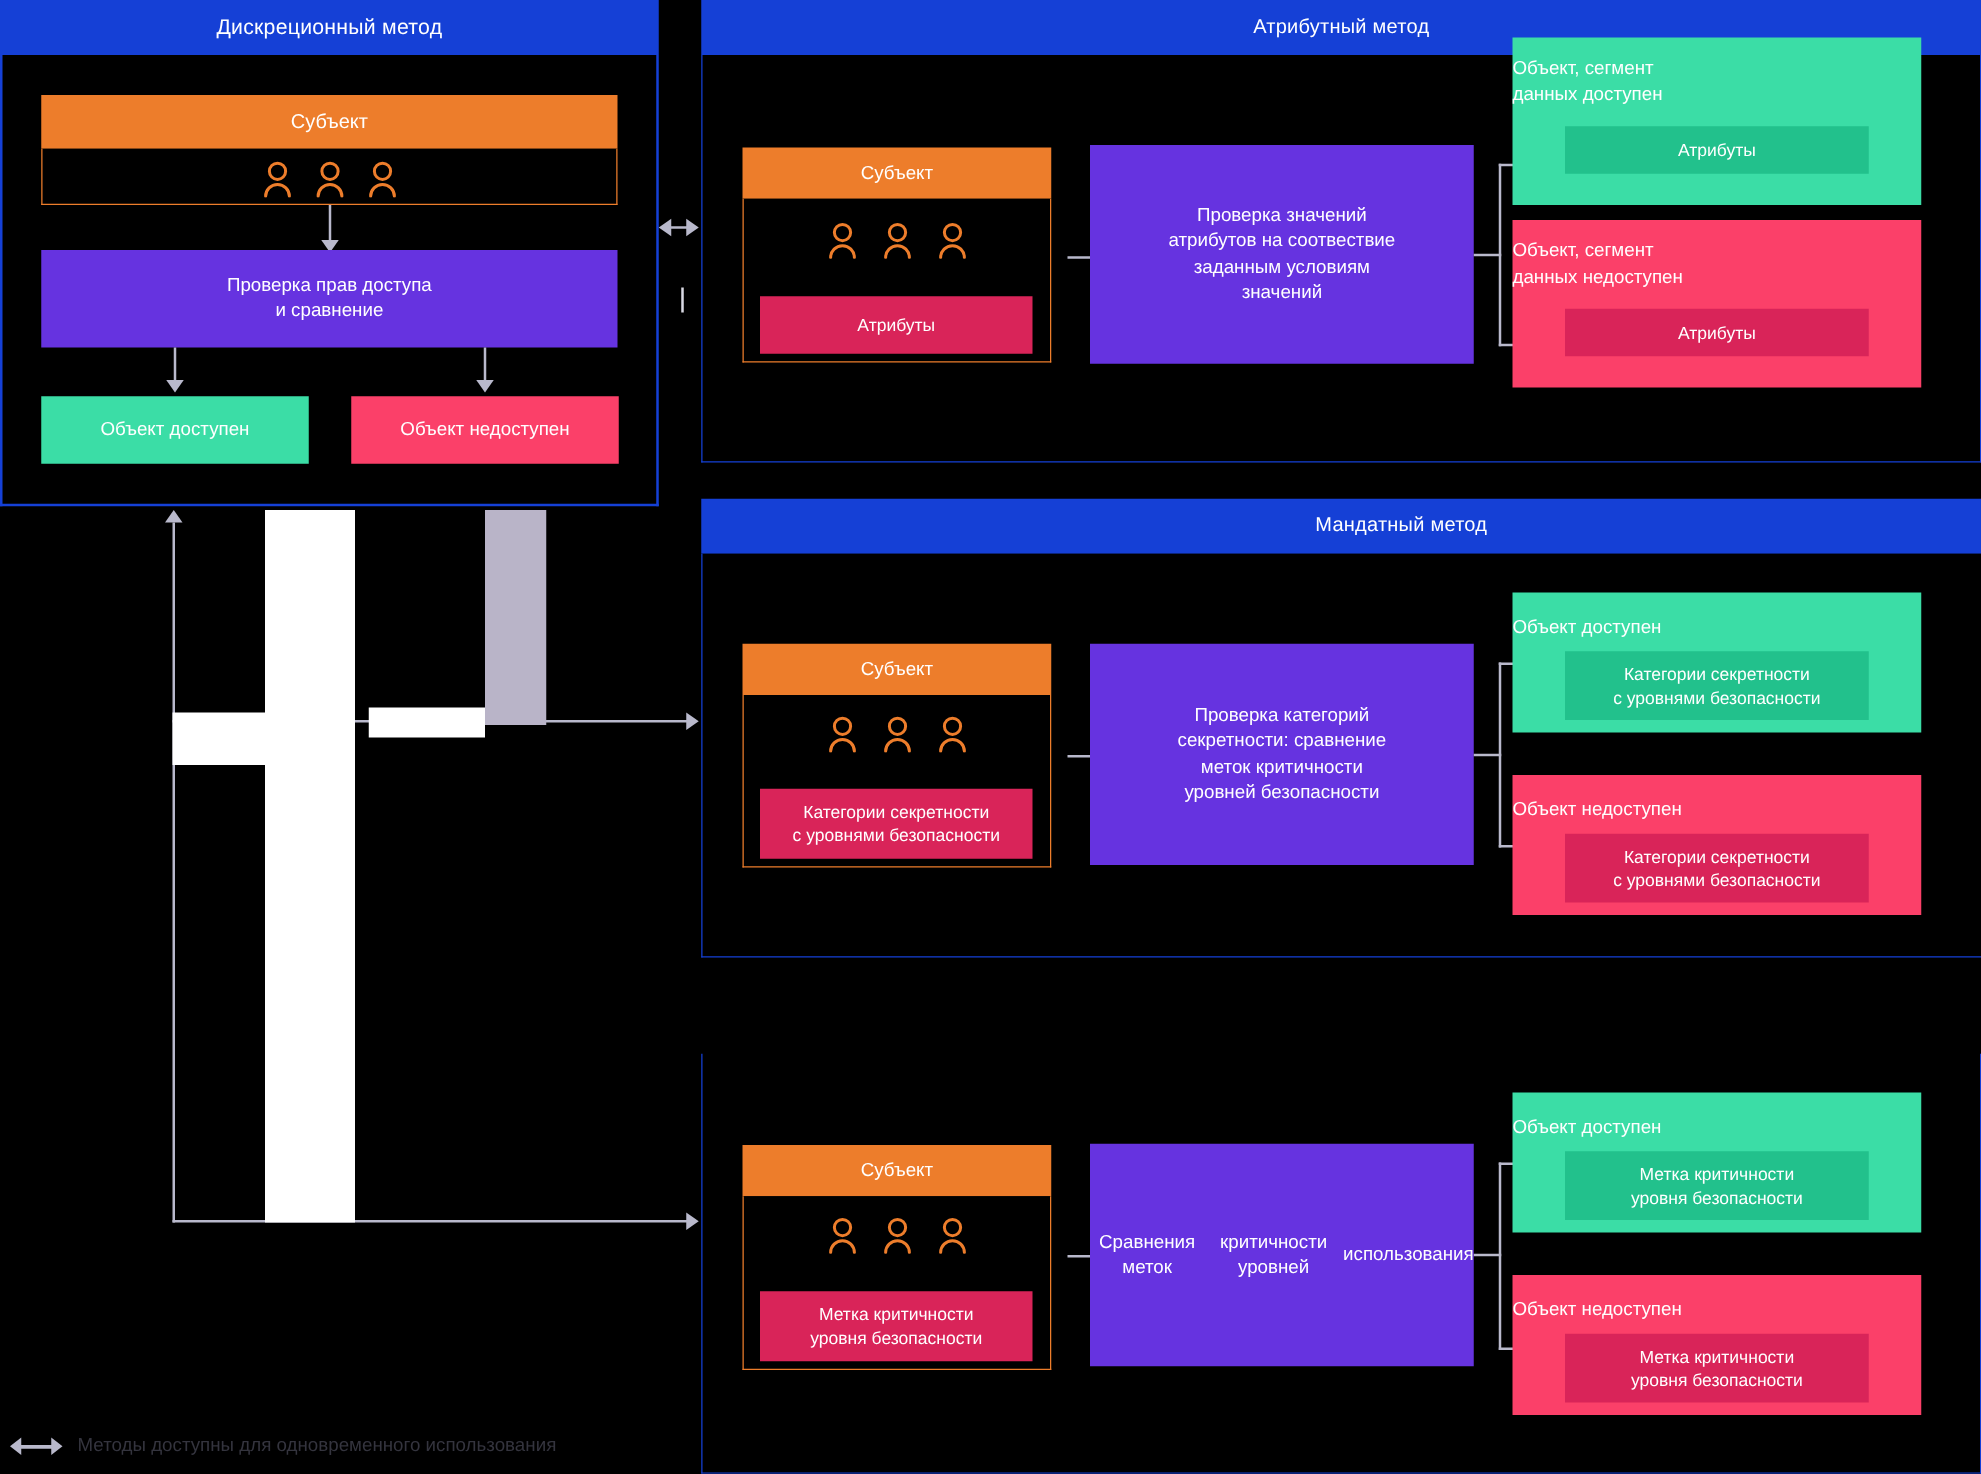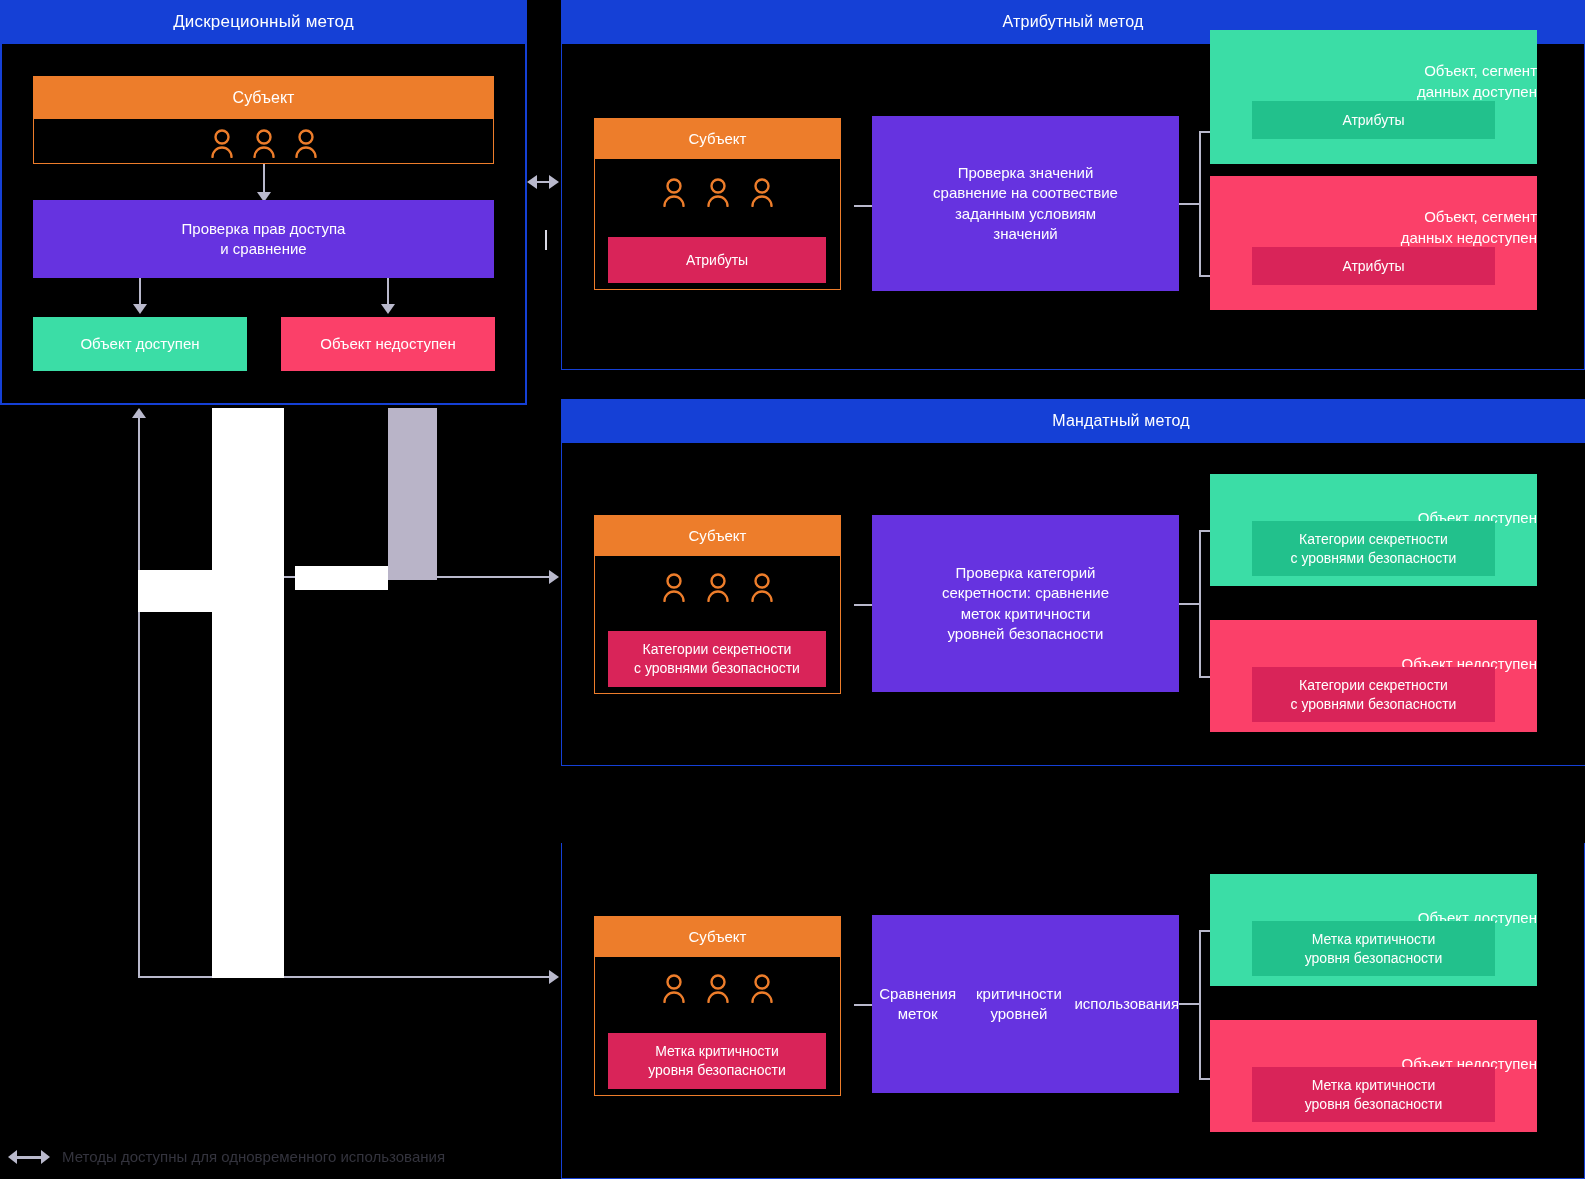--- a/index.html
+++ b/index.html
@@ -43,21 +43,21 @@
   .tag{box-sizing:border-box;display:flex;align-items:center;
        justify-content:center;text-align:center;font-size:14px;line-height:1.35;
        color:#fff;}
   .tag-crimson{background:#D92459;}
   .tag-green{background:#22C18C;}
   .tag-darkpink{background:#D92459;}
 
   .check{background:#6633E0;color:#fff;}
   .res-green{background:#3BDDA6;color:#fff;}
   .res-pink{background:#FB4069;color:#fff;}
-  .res-title{position:absolute;left:0;width:100%;text-align:right;font-size:15px;line-height:1.35;margin-top:16px;}
+  .res-title{position:absolute;left:0;width:100%;text-align:left;font-size:15px;line-height:1.35;}
 
   .arrow-line{position:absolute;background:#B9B9CC;}
   .arrow-head-down{position:absolute;width:0;height:0;
     border-left:7px solid transparent;border-right:7px solid transparent;
     border-top:10px solid #B9B9CC;}
   .arrow-head-up{position:absolute;width:0;height:0;
     border-left:7px solid transparent;border-right:7px solid transparent;
     border-bottom:10px solid #B9B9CC;}
   .arrow-head-right{position:absolute;width:0;height:0;
     border-top:7px solid transparent;border-bottom:7px solid transparent;
@@ -175,21 +175,21 @@
       </div>
       <div class="tag tag-crimson" style="position:absolute;left:13px;top:78px;width:218px;height:46px;">Атрибуты</div>
     </div>
   </div>
 
   <div class="arrow-line" style="left:293px;top:205px;width:28px;height:2px;"></div>
   <div class="arrow-head-right" style="left:315px;top:199px;"></div>
 
   <div class="box check" style="left:311px;top:116px;width:307px;height:175px;flex-direction:column;">
     <div>Проверка значений</div>
-    <div>сравнение на соотвествие</div>
+    <div>атрибутов на соотвествие</div>
     <div>заданным условиям</div>
     <div>значений</div>
   </div>
 
   <div class="arrow-line" style="left:618px;top:203px;width:22px;height:2px;"></div>
   <div class="arrow-line" style="left:638px;top:131px;width:2px;height:146px;"></div>
   <div class="arrow-line" style="left:638px;top:131px;width:18px;height:2px;"></div>
   <div class="arrow-head-right" style="left:650px;top:125px;"></div>
   <div class="arrow-line" style="left:638px;top:275px;width:18px;height:2px;"></div>
   <div class="arrow-head-right" style="left:650px;top:269px;"></div>

